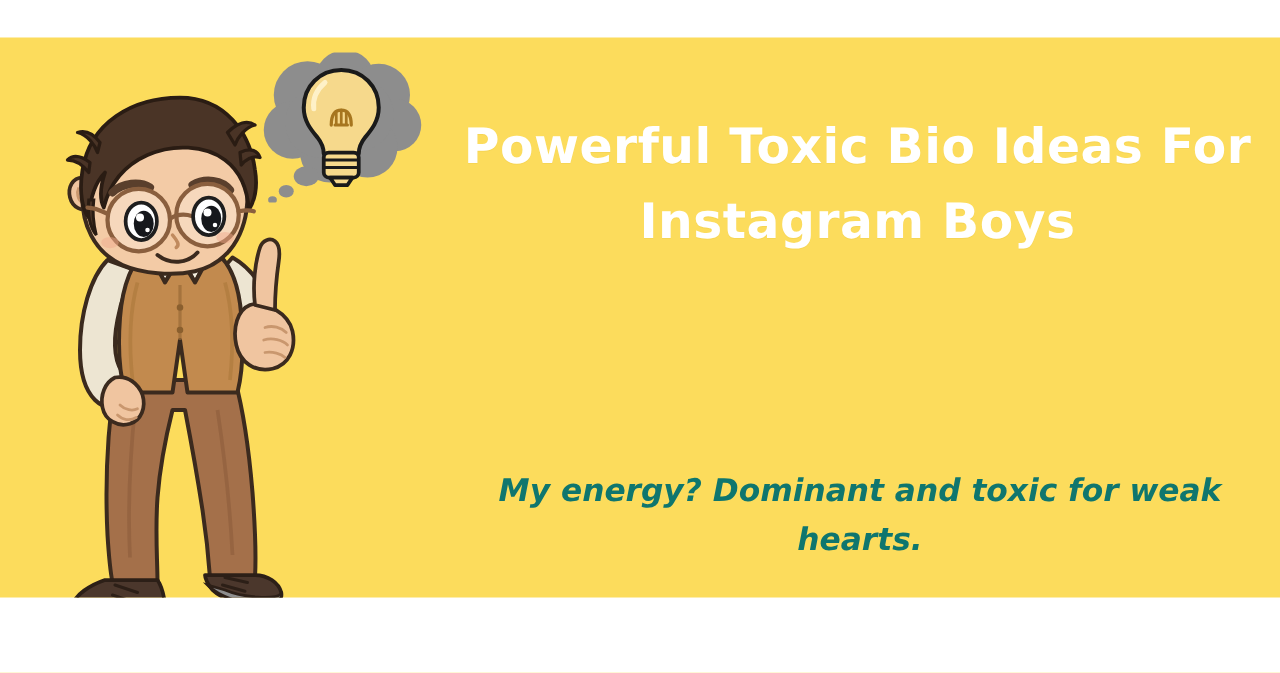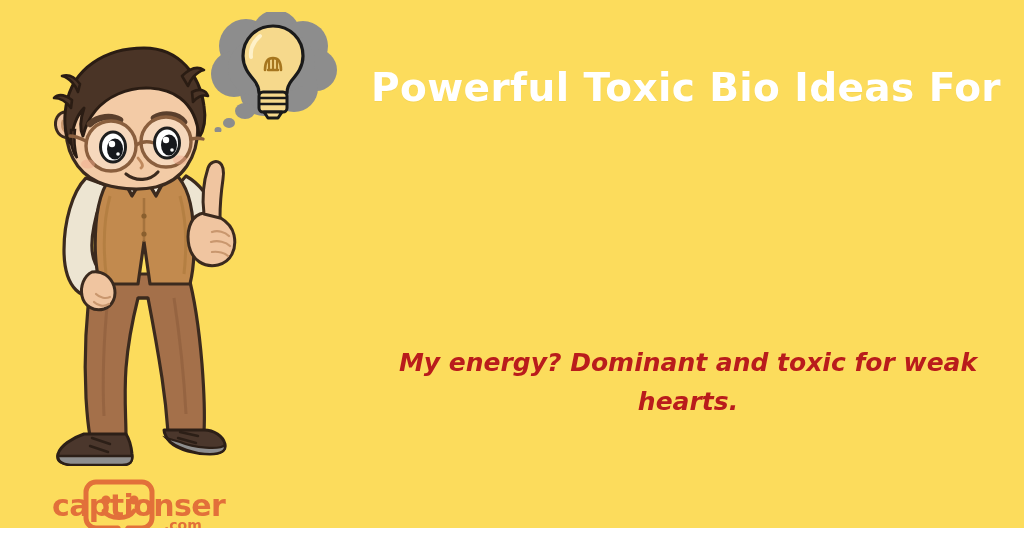--- a/index.html
+++ b/index.html
@@ -7,23 +7,24 @@
 
   html, body {
     width:1024px; height:538px;
     overflow:hidden;
     background:#ffffff;
     font-family:"Liberation Sans", sans-serif;
   }
 
   #poster {
     position:relative;
-    width:1024px; height:528px;
+    width:1024px; height:448px;
     background:#FCDC5C;
     overflow:hidden;
+    margin-top:30px;
   }
 
   
   #thought-bubble {
     position:absolute;
     left:198px; top:12px;
     width:150px; height:120px;
   }
   #thought-bubble svg { display:block; width:100%; height:100%; }
 
@@ -51,21 +52,21 @@
   }
   #headline .line { display:block; white-space:nowrap; }
   #headline .line2 { font-size:39px; }
 
   
   #quote {
     position:absolute;
     left:362px; top:344px;
     width:652px;
     text-align:center;
-    color:#b91c1c;
+    color:#0f766e;
     font-family:"DejaVu Sans", sans-serif;
     font-style:italic;
     font-weight:bold;
     font-size:25px;
     line-height:1.55;
   }
 
   
   #logo {
     position:absolute;
@@ -296,20 +297,21 @@
         <path d="M112 128 C 122 136 136 135 144 126" fill="none" stroke="#3B2A1E" stroke-width="3.2" stroke-linecap="round"></path>
         <ellipse cx="74" cy="118" rx="7" ry="4.5" fill="#EFA98B" opacity=".45"></ellipse>
         <ellipse cx="166" cy="114" rx="7" ry="4.5" fill="#EFA98B" opacity=".45"></ellipse>
       </g>
 
     </svg>
   </div>
 
   <h1 id="headline">
     <span class="line line1">Powerful Toxic Bio Ideas For</span>
+    <span class="line line2">Instagram Boys</span>
   </h1>
 
   <p id="quote">My energy? Dominant and toxic for weak hearts.</p>
 
   <div id="logo">
     <svg viewBox="0 0 180 56" xmlns="http://www.w3.org/2000/svg">
 
       <g>
         <path d="M44 4 H 90 A 10 10 0 0 1 100 14 V 40 A 10 10 0 0 1 90 50 H 76
                  L 70 60 L 66 50 H 44 A 10 10 0 0 1 34 40 V 14 A 10 10 0 0 1 44 4 Z" fill="none" stroke="#E2703A" stroke-width="5" stroke-linejoin="round"></path>

